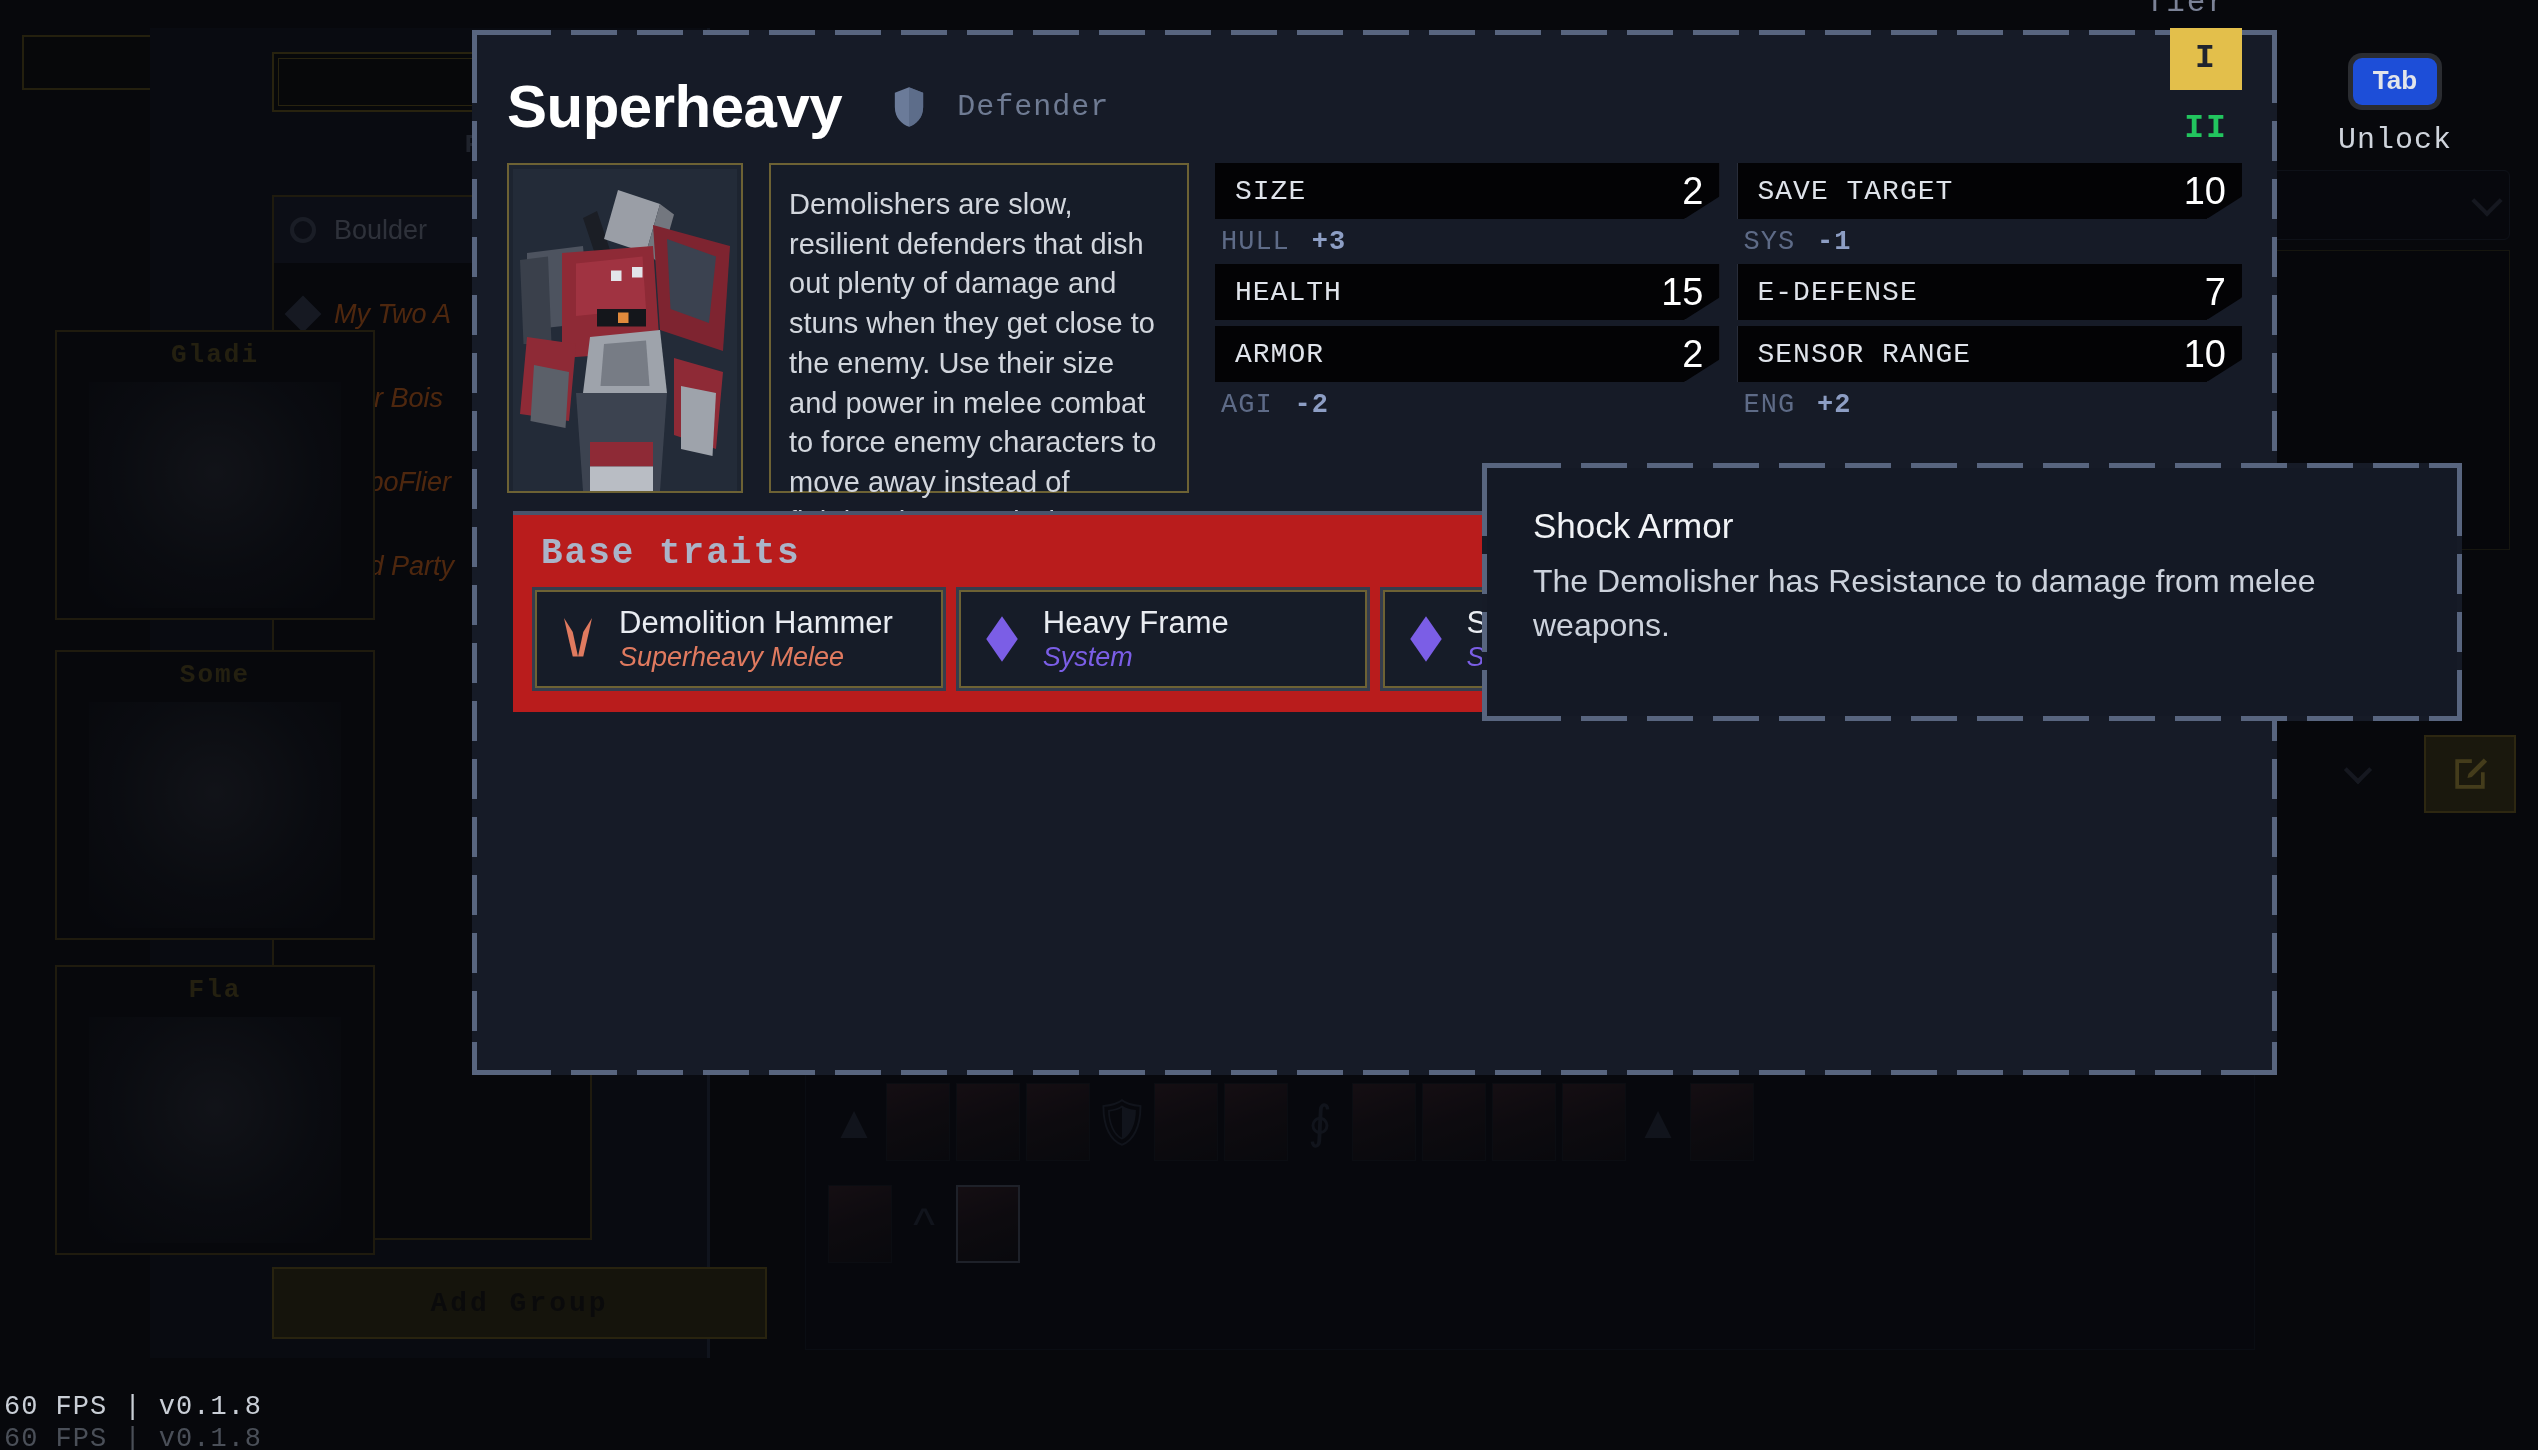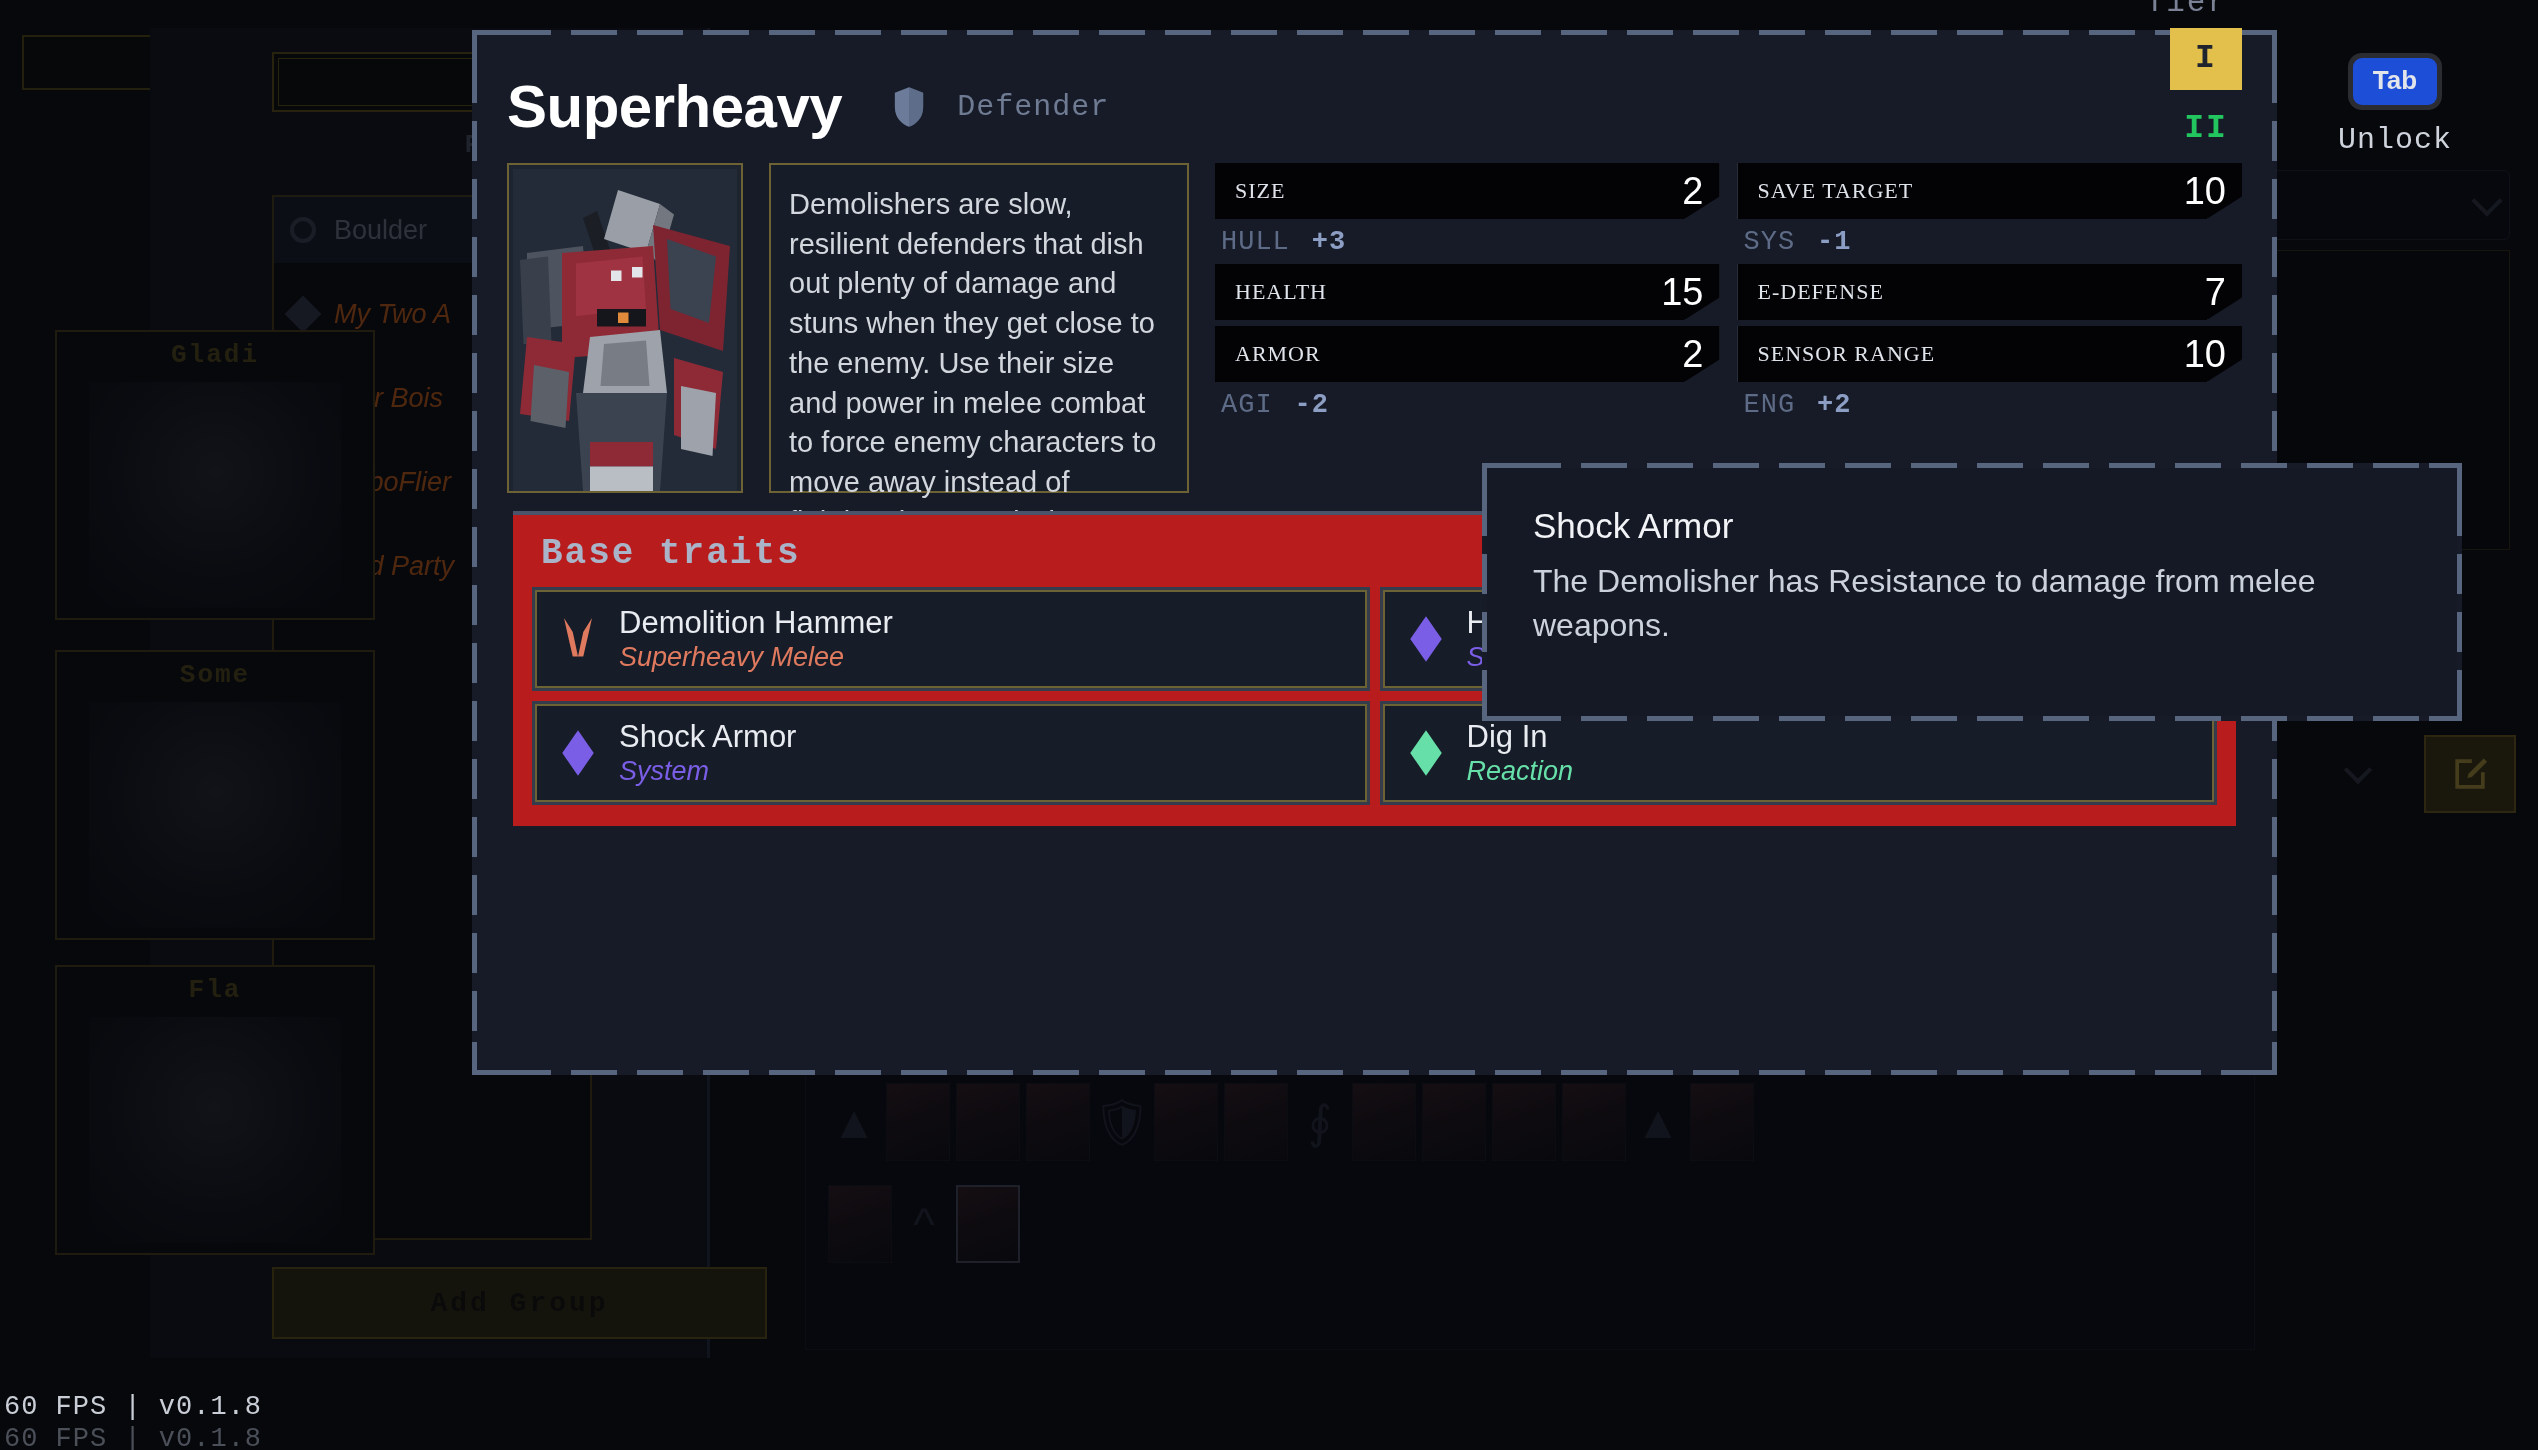--- a/index.html
+++ b/index.html
@@ -244,22 +244,22 @@
 
   .stat-card {
     position: relative; height: 56px; background: #030305;
     box-shadow: 0 0 0 2px #3a414f;
     display: flex; align-items: center; justify-content: space-between;
     padding: 0 16px 0 20px;
     clip-path: polygon(0 0, 100% 0, 100% 60%, 93% 100%, 0 100%);
   }
   .stat-card + .stat-card { margin-top: 6px; }
   .stat-name {
-    color: #dfe3ea; font-family: Liberation Serif, serif;
-    font-size: 22px; letter-spacing: 1px;
+    color: #dfe3ea; font-family: Liberation Mono, monospace;
+    font-size: 28px; letter-spacing: 1px;
   }
   .stat-val {
     color: #ffffff; font-family: "Liberation Sans", sans-serif;
     font-size: 38px; font-weight: 300; line-height: 1;
   }
   .stat-sub {
     display: flex; gap: 22px; padding: 8px 0 7px 6px;
   }
   .stat-sub .k {
     color: #5e6b87; font-family: "Liberation Mono", monospace;
@@ -275,21 +275,21 @@
     margin: 22px 6px 0 6px; background: #b91c1c;
     position: relative; padding: 16px 22px 24px;
     box-shadow: 0 -4px 0 0 #49546b;
   }
   .traits-title {
     color: #aab4c8; font-family: "Liberation Mono", monospace;
     font-size: 36px; font-weight: bold; letter-spacing: 2px;
     margin: 2px 0 16px 6px;
   }
   .traits-grid {
-    display: grid; grid-template-columns: repeat(2, 1fr);
+    display: grid; grid-template-columns: repeat(4, 1fr);
     gap: 16px 16px;
   }
   .trait-card {
     height: 98px; background: #161c28; border: 2px solid #6d6234;
     box-shadow: 0 0 0 3px #353d4d;
     display: flex; align-items: center; gap: 20px; padding: 0 20px;
   }
   .trait-ico { width: 42px; height: 52px; flex: none; }
   .trait-texts { display: flex; flex-direction: column; gap: 3px; }
   .trait-name { color: #e9ecf1; font-size: 31px; line-height: 1.05; }

